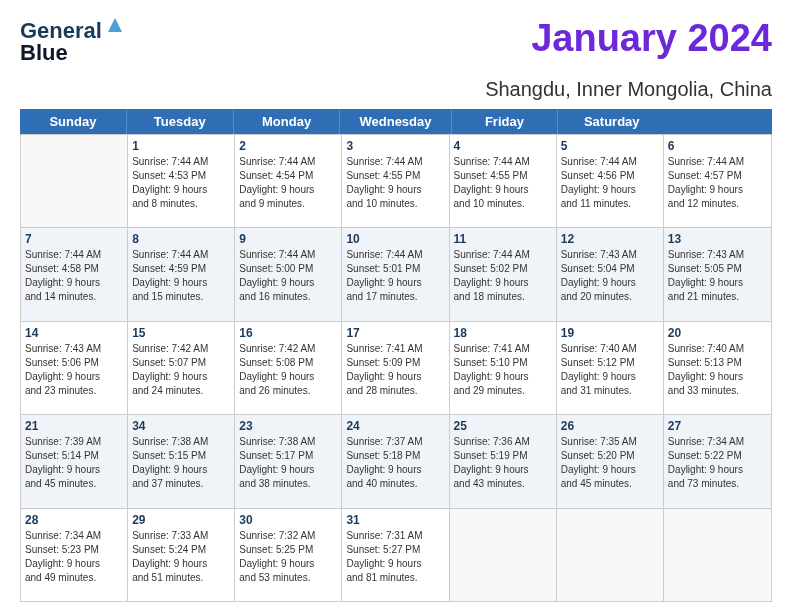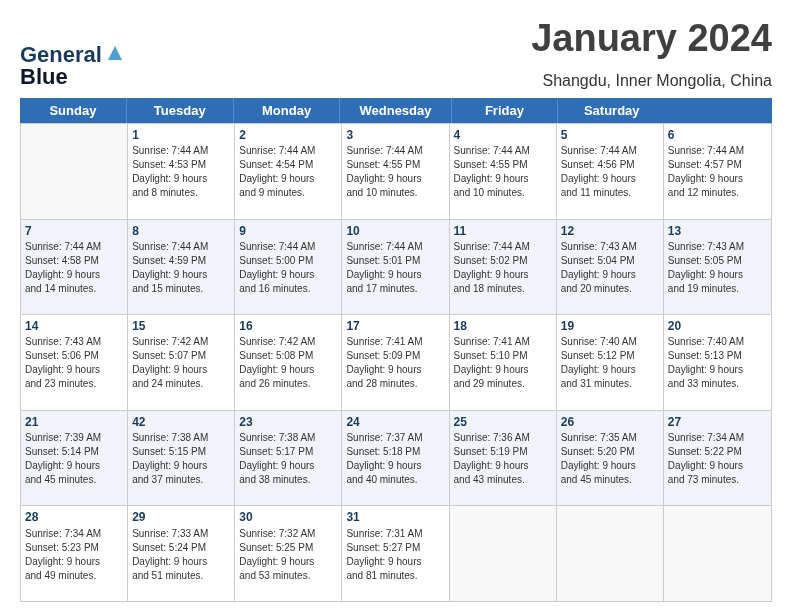--- a/index.html
+++ b/index.html
@@ -27,28 +27,28 @@
       display: flex;
       flex-direction: column;
       align-items: flex-start;
     }
     .title-block {
       text-align: right;
     }
     .month-title {
       font-size: 38px;
       font-weight: bold;
-      color: #404040;
+      color: #6d28d9;
       line-height: 1.1;
       text-align: right;
     }
     .location {
-      font-size: 16px;
+      font-size: 20px;
       color: #333;
-      margin-top: 12px;
+      margin-top: 18px;
     }
     .calendar {
       flex: 1;
       display: flex;
       flex-direction: column;
     }
     .cal-header {
       display: grid;
       grid-template-columns: repeat(7, 1fr);
       background: #2f6db5;
@@ -103,21 +103,21 @@
     .cal-row.shaded .cal-cell:not(.empty) {
       background: #f0f4f8;
     }
   </style>
 </head>
 <body>
 
 <div class="page">
   <div class="header">
     <div class="logo">
-      <div style="display:flex;align-items:center;margin-top:24px;">
+      <div style="display:flex;">
         <span style="font-size:22px;font-weight:bold;color:#1a3a5c;">General</span>
         <svg width="22" height="22" viewBox="0 0 22 22" style="margin-left:2px;margin-top:-4px;">
           <polygon points="4,18 18,18 11,4" fill="#4a9fd4"></polygon>
         </svg>
       </div>
       <span style="font-size:22px;font-weight:bold;color:#0f172a;margin-top:-4px;">Blue</span>
     </div>
     <div class="title-block">
       <div class="month-title">January 2024</div>
       <div class="location">Shangdu, Inner Mongolia, China</div>
@@ -181,21 +181,21 @@
           <div class="cal-cell">
             <span class="day-num">11</span>
             <div class="cell-info"><span>Sunrise: 7:44 AM</span><br><span>Sunset: 5:02 PM</span><br><span>Daylight: 9 hours</span><br><span>and 18 minutes.</span></div>
           </div>
           <div class="cal-cell">
             <span class="day-num">12</span>
             <div class="cell-info"><span>Sunrise: 7:43 AM</span><br><span>Sunset: 5:04 PM</span><br><span>Daylight: 9 hours</span><br><span>and 20 minutes.</span></div>
           </div>
           <div class="cal-cell">
             <span class="day-num">13</span>
-            <div class="cell-info"><span>Sunrise: 7:43 AM</span><br><span>Sunset: 5:05 PM</span><br><span>Daylight: 9 hours</span><br><span>and 19 minutes.</span></div>
+            <div class="cell-info"><span>Sunrise: 7:43 AM</span><br><span>Sunset: 5:05 PM</span><br><span>Daylight: 9 hours</span><br><span>and 21 minutes.</span></div>
           </div>
         </div>
         <div class="cal-row">
           <div class="cal-cell">
             <span class="day-num">14</span>
             <div class="cell-info"><span>Sunrise: 7:43 AM</span><br><span>Sunset: 5:06 PM</span><br><span>Daylight: 9 hours</span><br><span>and 23 minutes.</span></div>
           </div>
           <div class="cal-cell">
             <span class="day-num">15</span>
             <div class="cell-info"><span>Sunrise: 7:42 AM</span><br><span>Sunset: 5:07 PM</span><br><span>Daylight: 9 hours</span><br><span>and 24 minutes.</span></div>
@@ -220,21 +220,21 @@
             <span class="day-num">20</span>
             <div class="cell-info"><span>Sunrise: 7:40 AM</span><br><span>Sunset: 5:13 PM</span><br><span>Daylight: 9 hours</span><br><span>and 33 minutes.</span></div>
           </div>
         </div>
         <div class="cal-row shaded">
           <div class="cal-cell">
             <span class="day-num">21</span>
             <div class="cell-info"><span>Sunrise: 7:39 AM</span><br><span>Sunset: 5:14 PM</span><br><span>Daylight: 9 hours</span><br><span>and 45 minutes.</span></div>
           </div>
           <div class="cal-cell">
-            <span class="day-num">42</span>
+            <span class="day-num">34</span>
             <div class="cell-info"><span>Sunrise: 7:38 AM</span><br><span>Sunset: 5:15 PM</span><br><span>Daylight: 9 hours</span><br><span>and 37 minutes.</span></div>
           </div>
           <div class="cal-cell">
             <span class="day-num">23</span>
             <div class="cell-info"><span>Sunrise: 7:38 AM</span><br><span>Sunset: 5:17 PM</span><br><span>Daylight: 9 hours</span><br><span>and 38 minutes.</span></div>
           </div>
           <div class="cal-cell">
             <span class="day-num">24</span>
             <div class="cell-info"><span>Sunrise: 7:37 AM</span><br><span>Sunset: 5:18 PM</span><br><span>Daylight: 9 hours</span><br><span>and 40 minutes.</span></div>
           </div>

